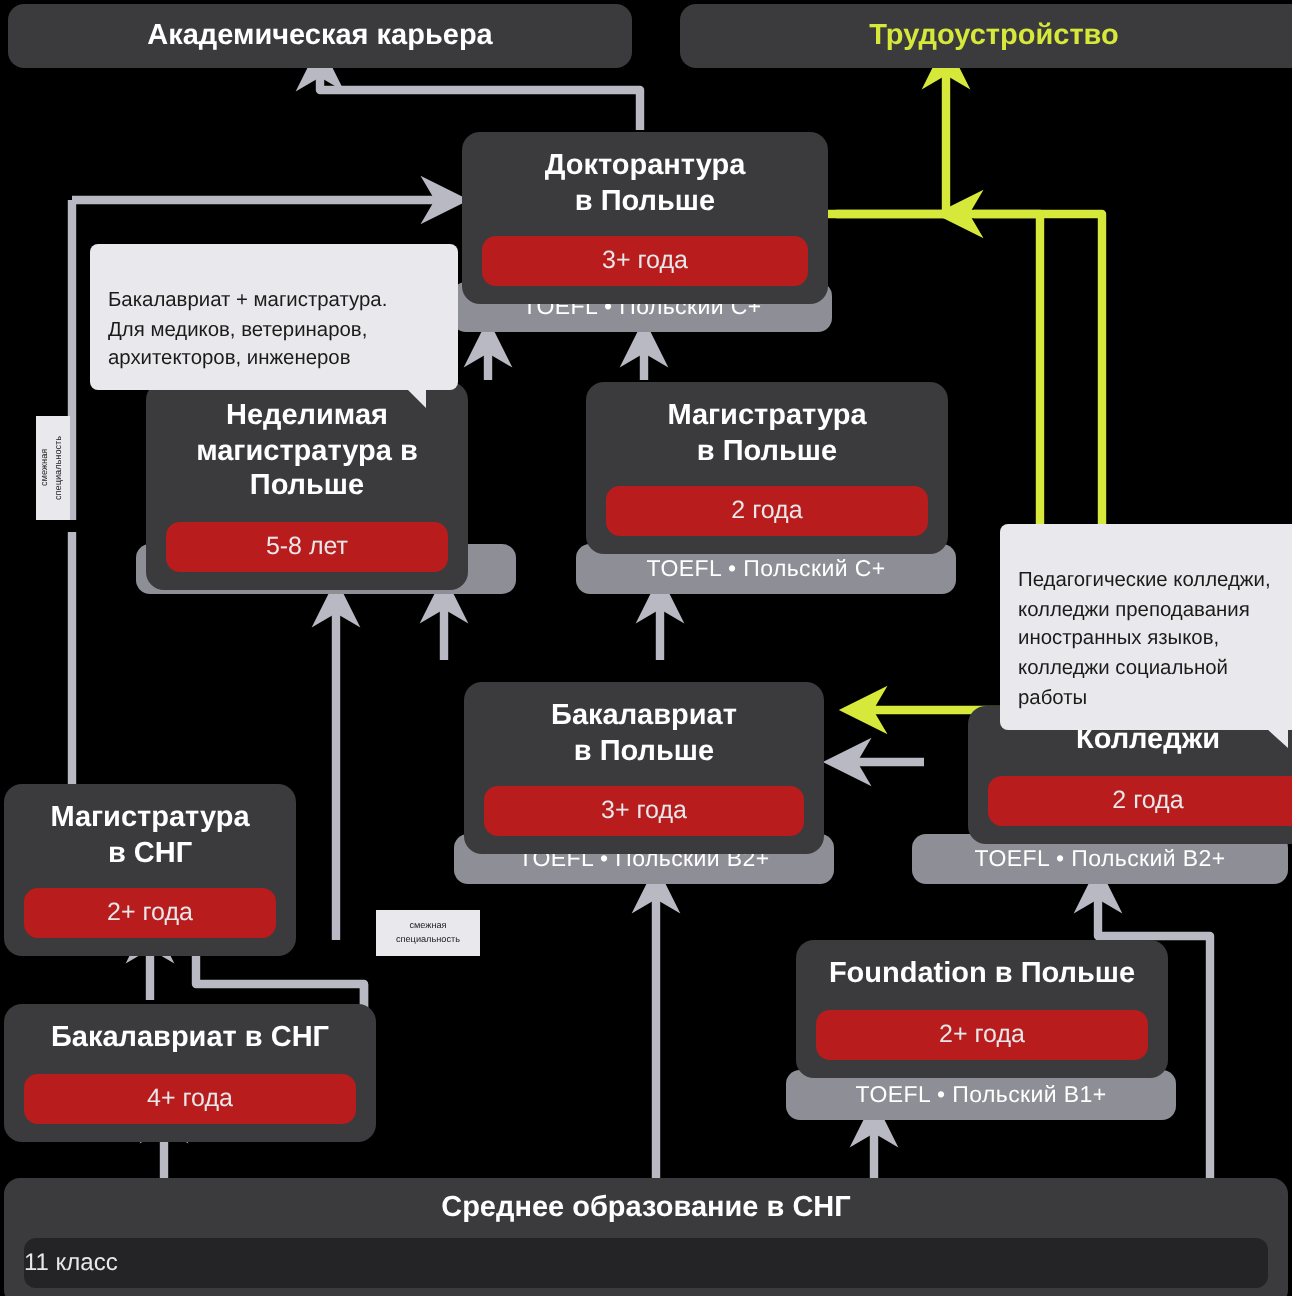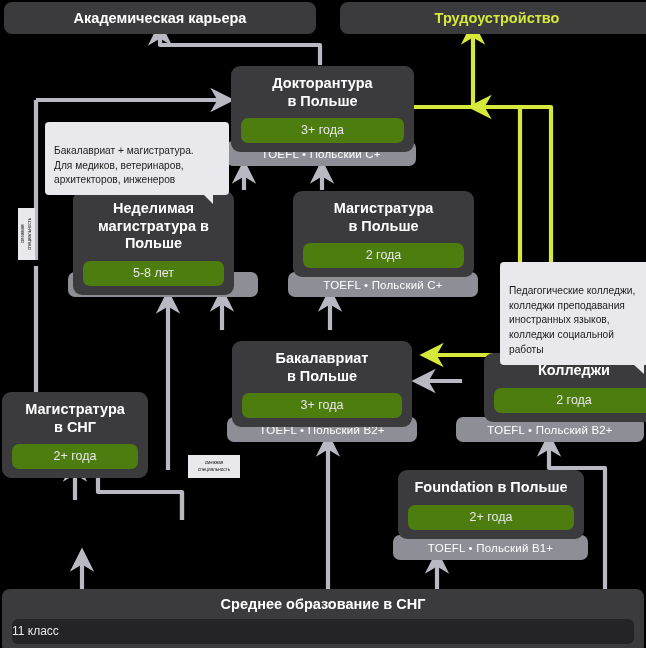--- a/index.html
+++ b/index.html
@@ -9,21 +9,21 @@
   svg.edges{position:absolute;left:0;top:0;width:646px;height:648px;pointer-events:none;}
 
   .hdr{position:absolute;background:#3b3b3d;border-radius:8px;display:flex;
        align-items:center;justify-content:center;color:#fff;font-weight:bold;font-size:14.5px;}
   .hdr.job{color:#d6e93a;}
 
   .card{position:absolute;background:#3b3b3d;border-radius:9px;box-sizing:border-box;
         padding:9px 10px 9px;display:flex;flex-direction:column;align-items:center;z-index:5;}
   .card .ttl{color:#fff;font-weight:bold;font-size:14.5px;line-height:1.22;text-align:center;
              white-space:pre-line;}
-  .card .chip{margin-top:8px;width:100%;box-sizing:border-box;background:#4d7c0f;
+  .card .chip{margin-top:8px;width:100%;box-sizing:border-box;background:#b91c1c;
               border-radius:7px;color:#e8e8ea;font-size:12.5px;text-align:center;padding:5px 0 6px;}
   .toefl{position:absolute;background:#8e8e96;border-radius:7px;color:#fff;font-size:11.5px;
          display:flex;align-items:center;justify-content:center;z-index:4;letter-spacing:.2px;}
 
   .note{position:absolute;background:#e9e9ed;color:#1b1b1b;font-size:10.2px;line-height:1.45;
         padding:7px 9px;border-radius:4px;white-space:pre-line;z-index:8;}
   .note:after{content:"";position:absolute;width:0;height:0;}
   .note.n1:after{bottom:-9px;right:16px;border-left:10px solid transparent;border-top:10px solid #e9e9ed;}
   .note.n2:after{bottom:-9px;right:14px;border-left:11px solid transparent;border-top:10px solid #e9e9ed;}
 
@@ -153,20 +153,24 @@
   <div class="toefl" style="left:456px;top:417px;width:188px;height:25px;">
     <span>TOEFL • Польский B2+</span>
   </div>
 
   <div class="card" style="left:2px;top:392px;width:146px;">
     <div class="ttl">Магистратура
 в СНГ</div>
     <div class="chip">2+ года</div>
   </div>
 
+  <div class="card" style="left:2px;top:502px;width:186px;">
+    <div class="ttl">Бакалавриат в СНГ</div>
+    <div class="chip">4+ года</div>
+  </div>
 
   <div class="card" style="left:398px;top:470px;width:186px;">
     <div class="ttl">Foundation в Польше</div>
     <div class="chip">2+ года</div>
   </div>
   <div class="toefl" style="left:393px;top:535px;width:195px;height:25px;">
     <span>TOEFL • Польский B1+</span>
   </div>
 
   <div class="bottom" style="left:2px;top:589px;width:642px;">

